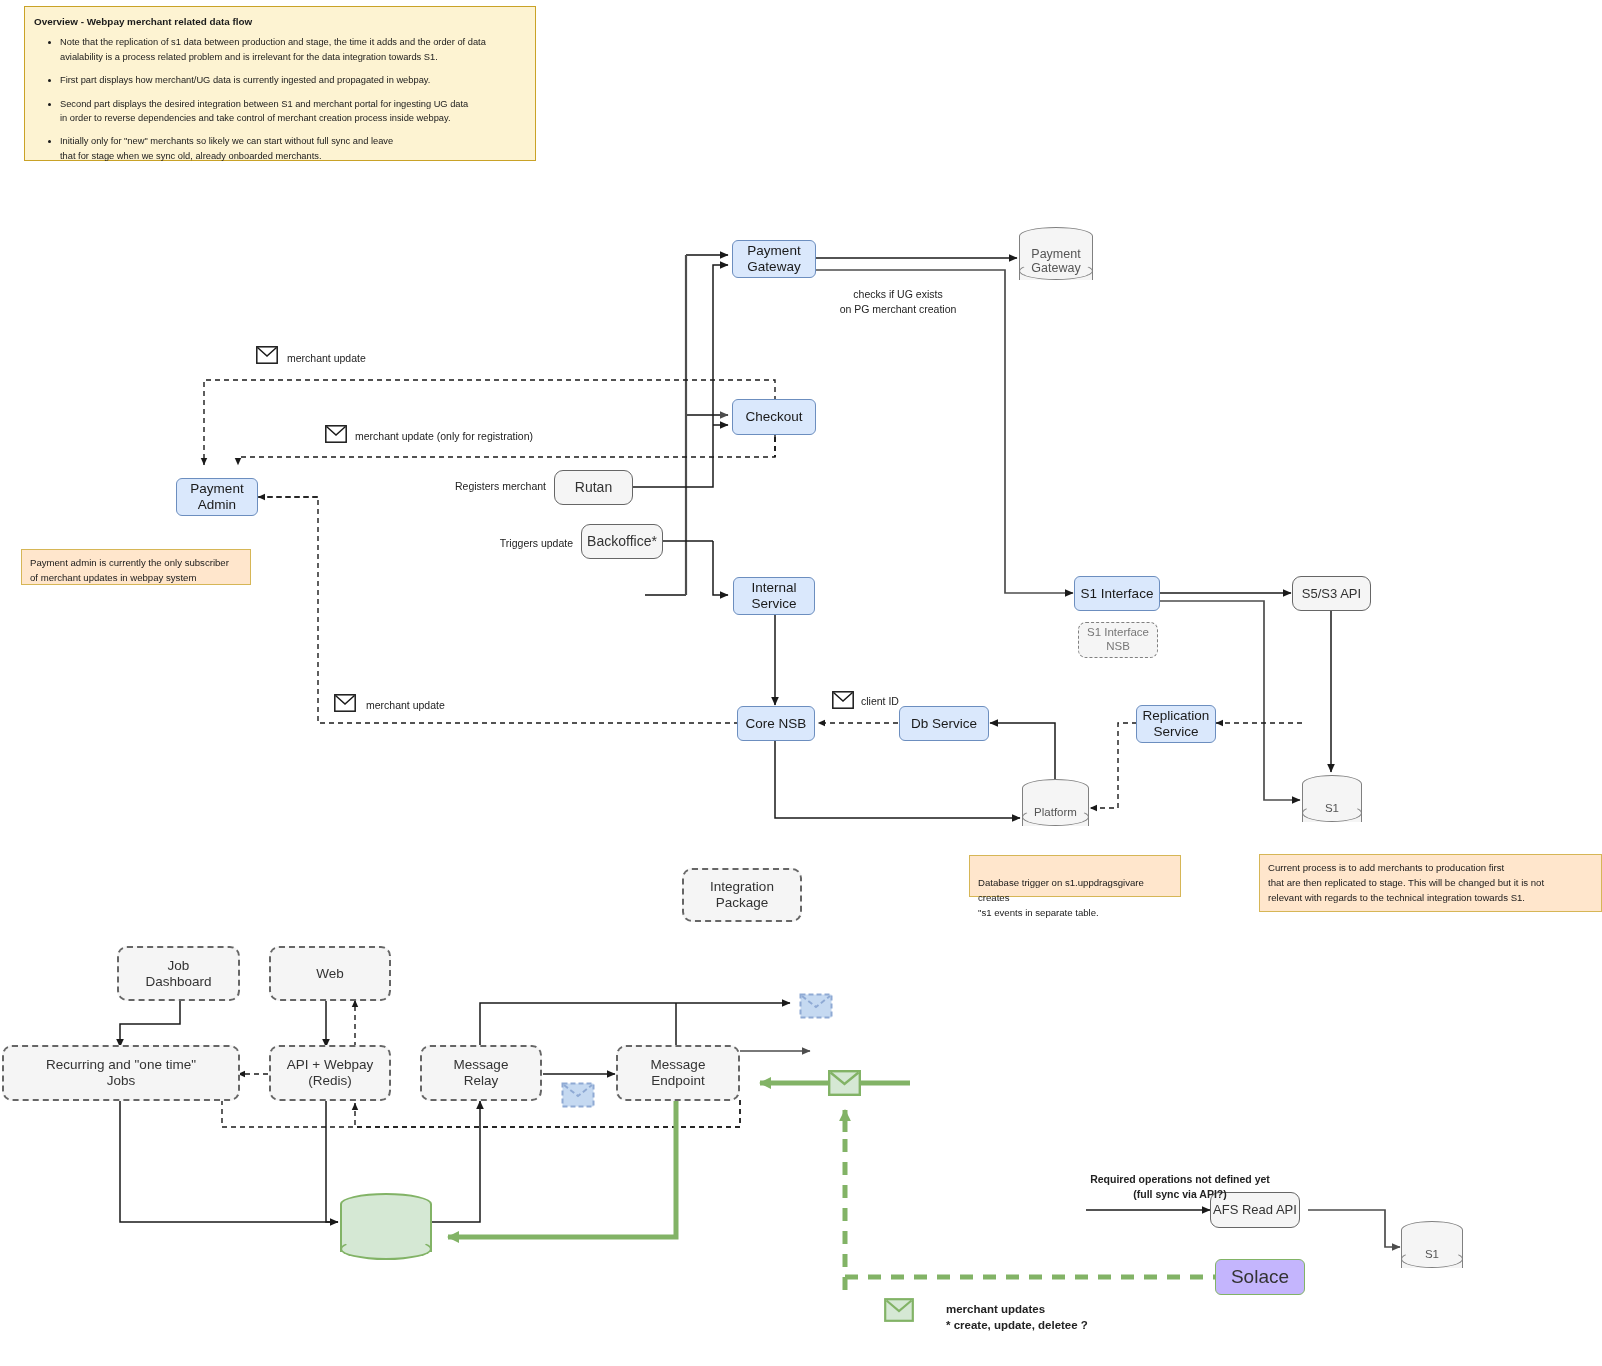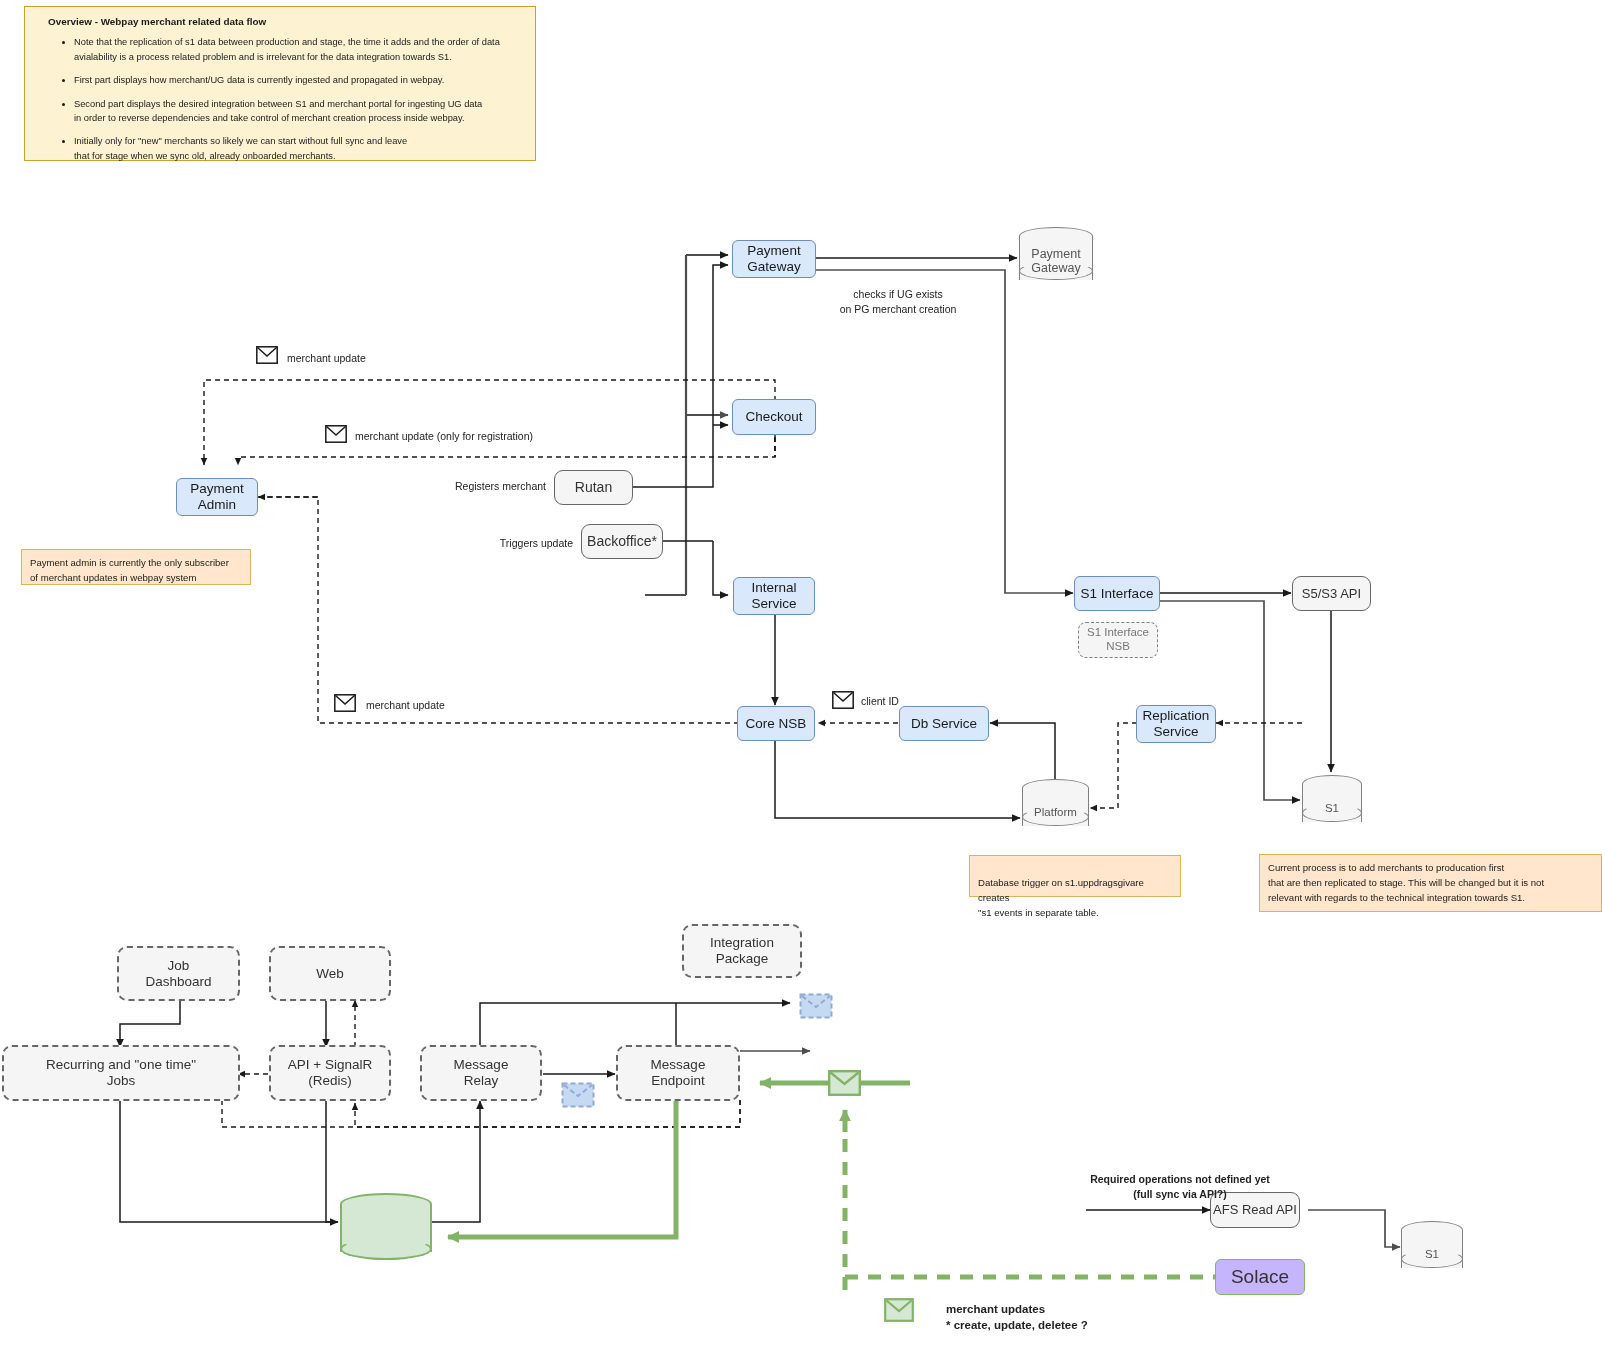--- a/index.html
+++ b/index.html
@@ -17,21 +17,21 @@
            color:#333333;font-size:14px;}
   .nd-dashed{background:#f5f5f5;border:2.2px dashed #666666;border-radius:10px;
              color:#333333;font-size:13.5px;}
   .nd-dashed-sm{background:#f5f5f5;border:1.8px dashed #808080;border-radius:8px;
              color:#777777;font-size:13px;}
   .nd-green{background:#c4b5fd;border:1.6px solid #82b366;border-radius:6px;
             color:#333333;font-size:19px;}
 
   .note{position:absolute;box-sizing:border-box;background:#ffe6cc;
         border:1px solid #d6b656;color:#1a1a1a;font-size:9.6px;line-height:1.55;
-        padding:7px 23px;}
+        padding:7px 9px;}
   .note.big{background:#fdf3d2;border:1px solid #c9a227;font-size:9.3px;}
   .note b{font-size:9.9px;}
   .note ul{margin:6px 0 0 0;padding-left:26px;}
   .note li{margin-bottom:9px;}
 
   .lbl{position:absolute;font-size:10.5px;color:#222;line-height:1.45;white-space:pre;}
   .lbl.c{text-align:center;}
   .lbl.bold{font-weight:bold;font-size:10.5px;}
   .lbl.r{text-align:right;}
 
@@ -260,30 +260,30 @@
 relevant with regards to the technical integration towards S1.</div>
 
   <div class="node nd-dashed" style="left:117px;top:946px;width:123px;height:55px;white-space:pre-line">Job
 Dashboard</div>
 
   <div class="node nd-dashed" style="left:269px;top:946px;width:122px;height:55px;">Web</div>
 
   <div class="node nd-dashed" style="left:2px;top:1045px;width:238px;height:56px;white-space:pre-line">Recurring and "one time"
 Jobs</div>
 
-  <div class="node nd-dashed" style="left:269px;top:1045px;width:122px;height:56px;white-space:pre-line">API + SignalR
+  <div class="node nd-dashed" style="left:269px;top:1045px;width:122px;height:56px;white-space:pre-line">API + Webpay
 (Redis)</div>
 
   <div class="node nd-dashed" style="left:420px;top:1045px;width:122px;height:56px;white-space:pre-line">Message
 Relay</div>
 
   <div class="node nd-dashed" style="left:616px;top:1045px;width:124px;height:56px;white-space:pre-line">Message
 Endpoint</div>
 
-  <div class="node nd-dashed" style="left:682px;top:924px;width:120px;height:54px;white-space:pre-line">Integration
+  <div class="node nd-dashed" style="left:682px;top:868px;width:120px;height:54px;white-space:pre-line">Integration
 Package</div>
 
   <div class="node nd-grey" style="left:1210px;top:1192px;width:90px;height:36px;font-size:13px;">AFS Read API</div>
 
   <div class="node nd-green" style="left:1215px;top:1259px;width:90px;height:36px;">Solace</div>
 
   <div class="cyl" style="left:340px;top:1193px;width:92px;height:68px;">
     <div class="cap" style="background:#d5e8d4;border:2px solid #82b366;height:22px;"></div>
     <div class="body" style="top:11px;height:48px;width:92px;background:#d5e8d4;border-left:2px solid #82b366;border-right:2px solid #82b366;"></div>
     <div class="bot" style="top:45px;height:22px;background:#d5e8d4;border:2px solid #82b366;border-top-color:transparent;"></div>

